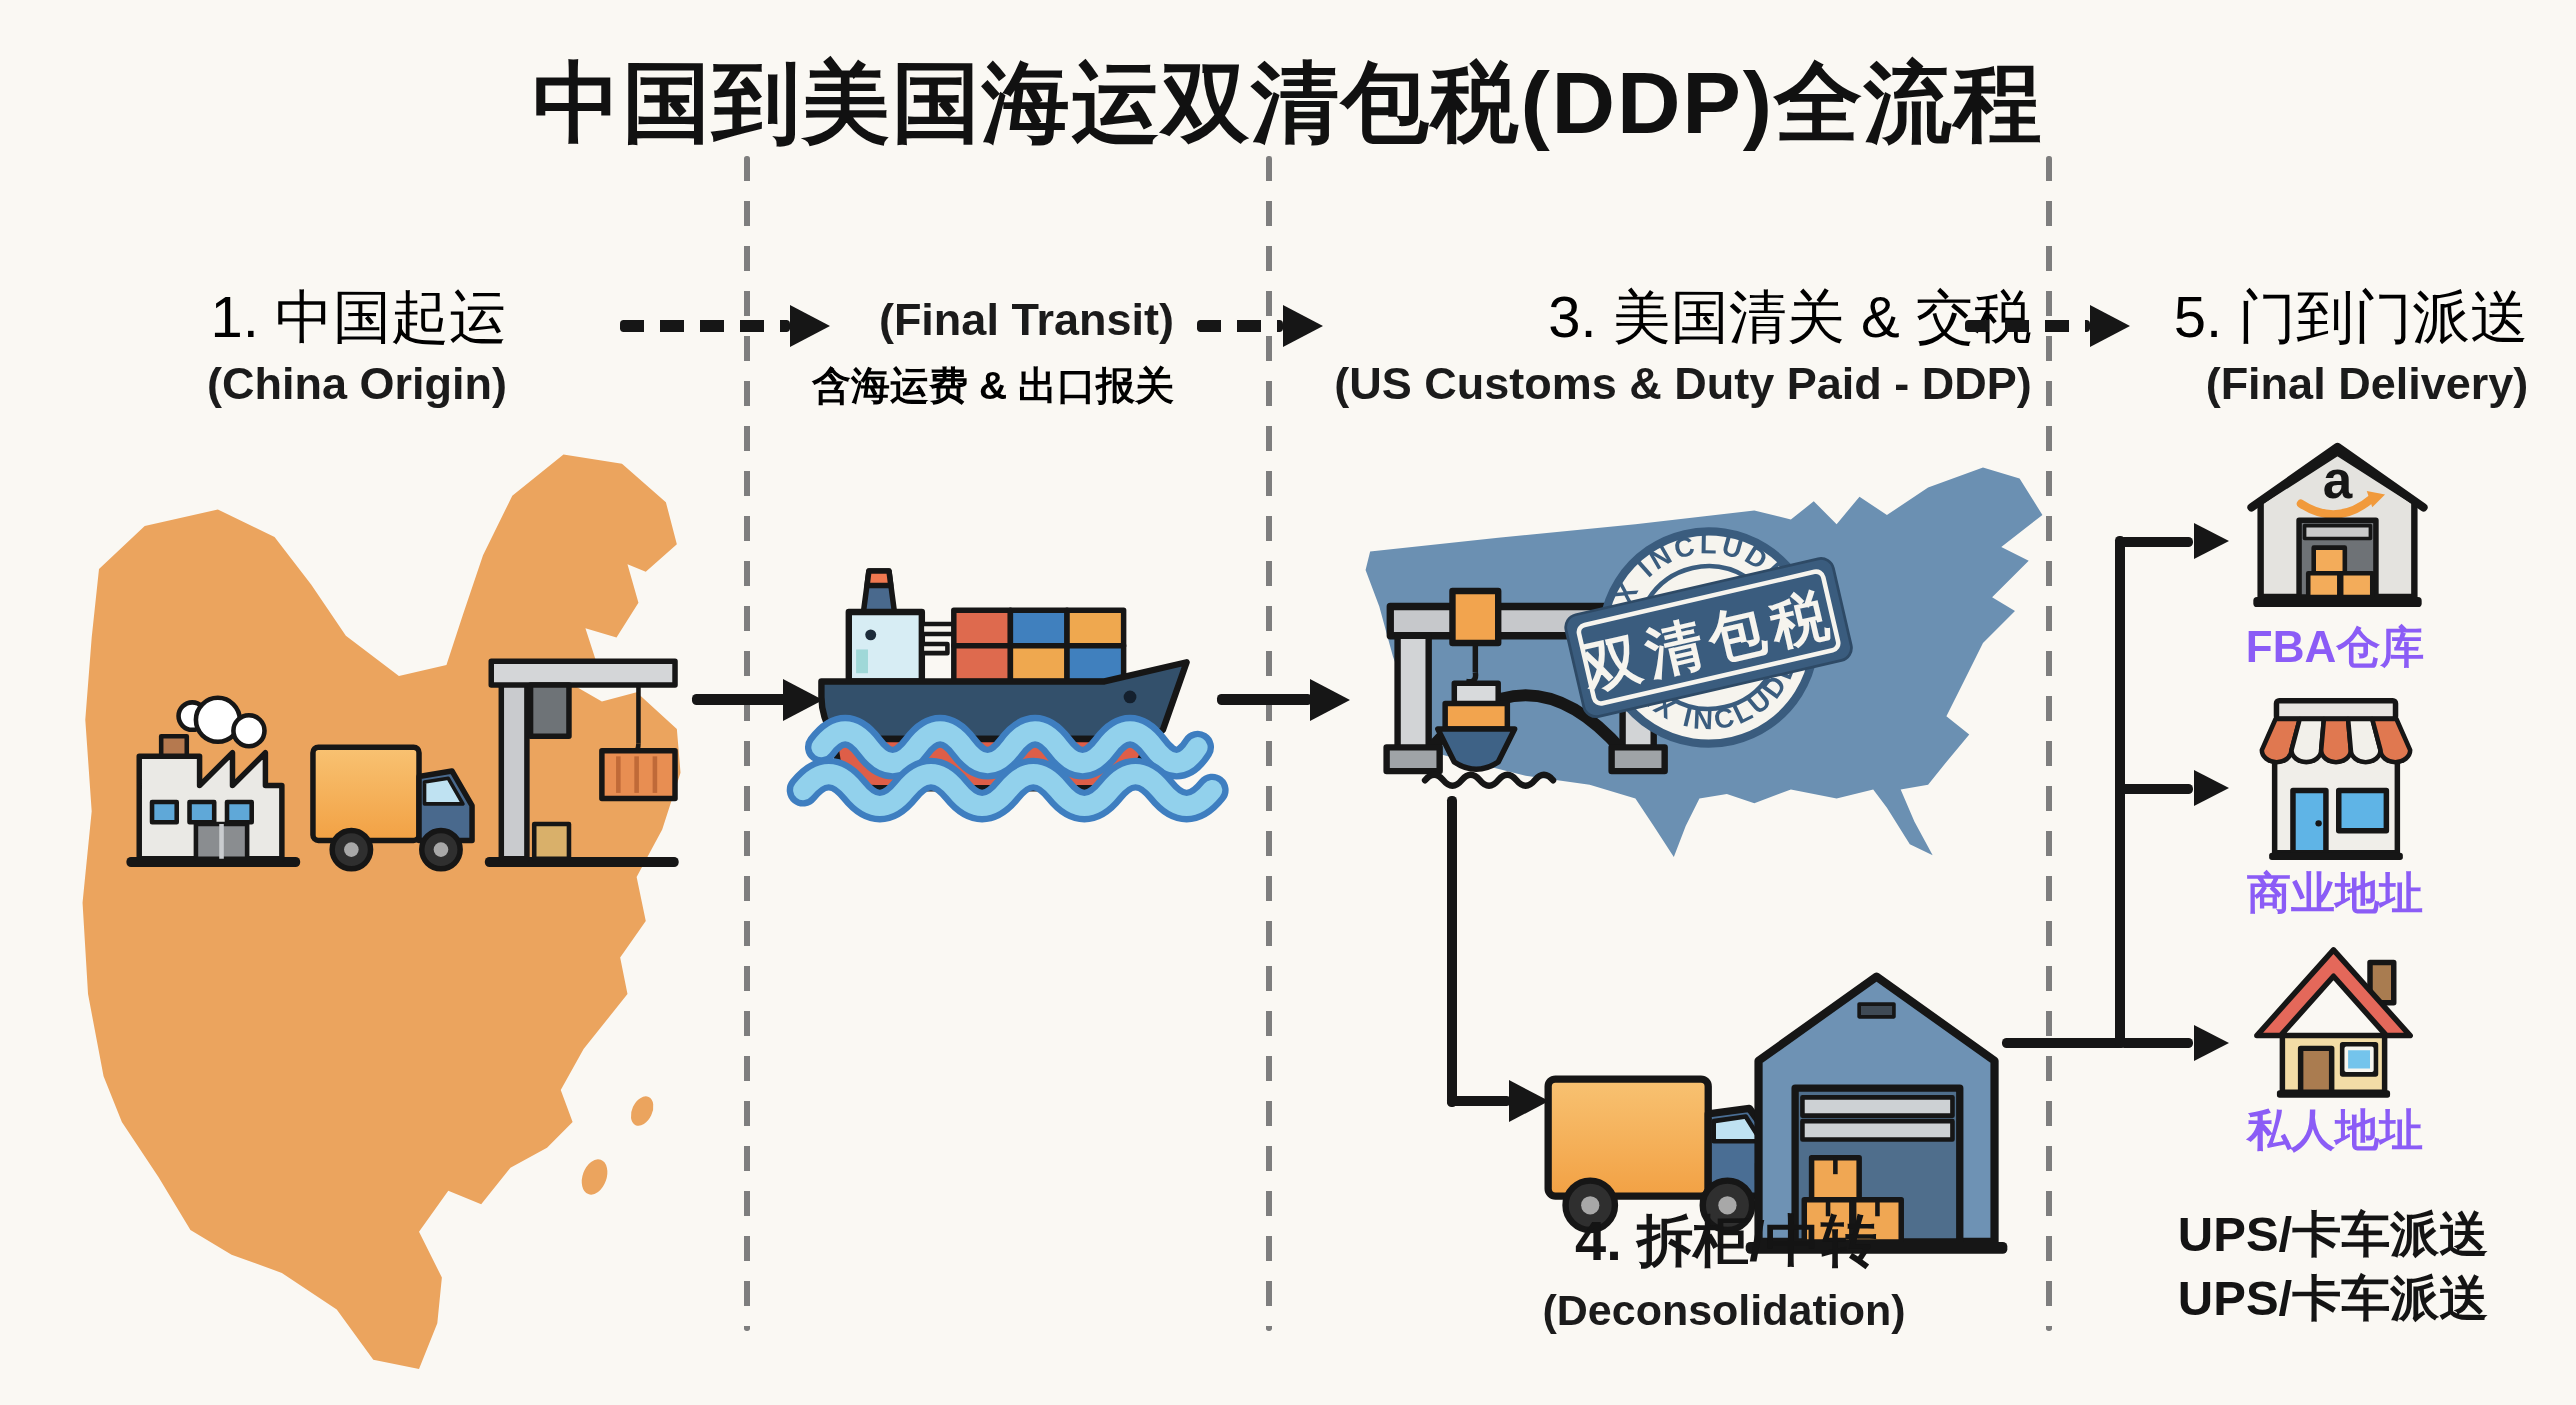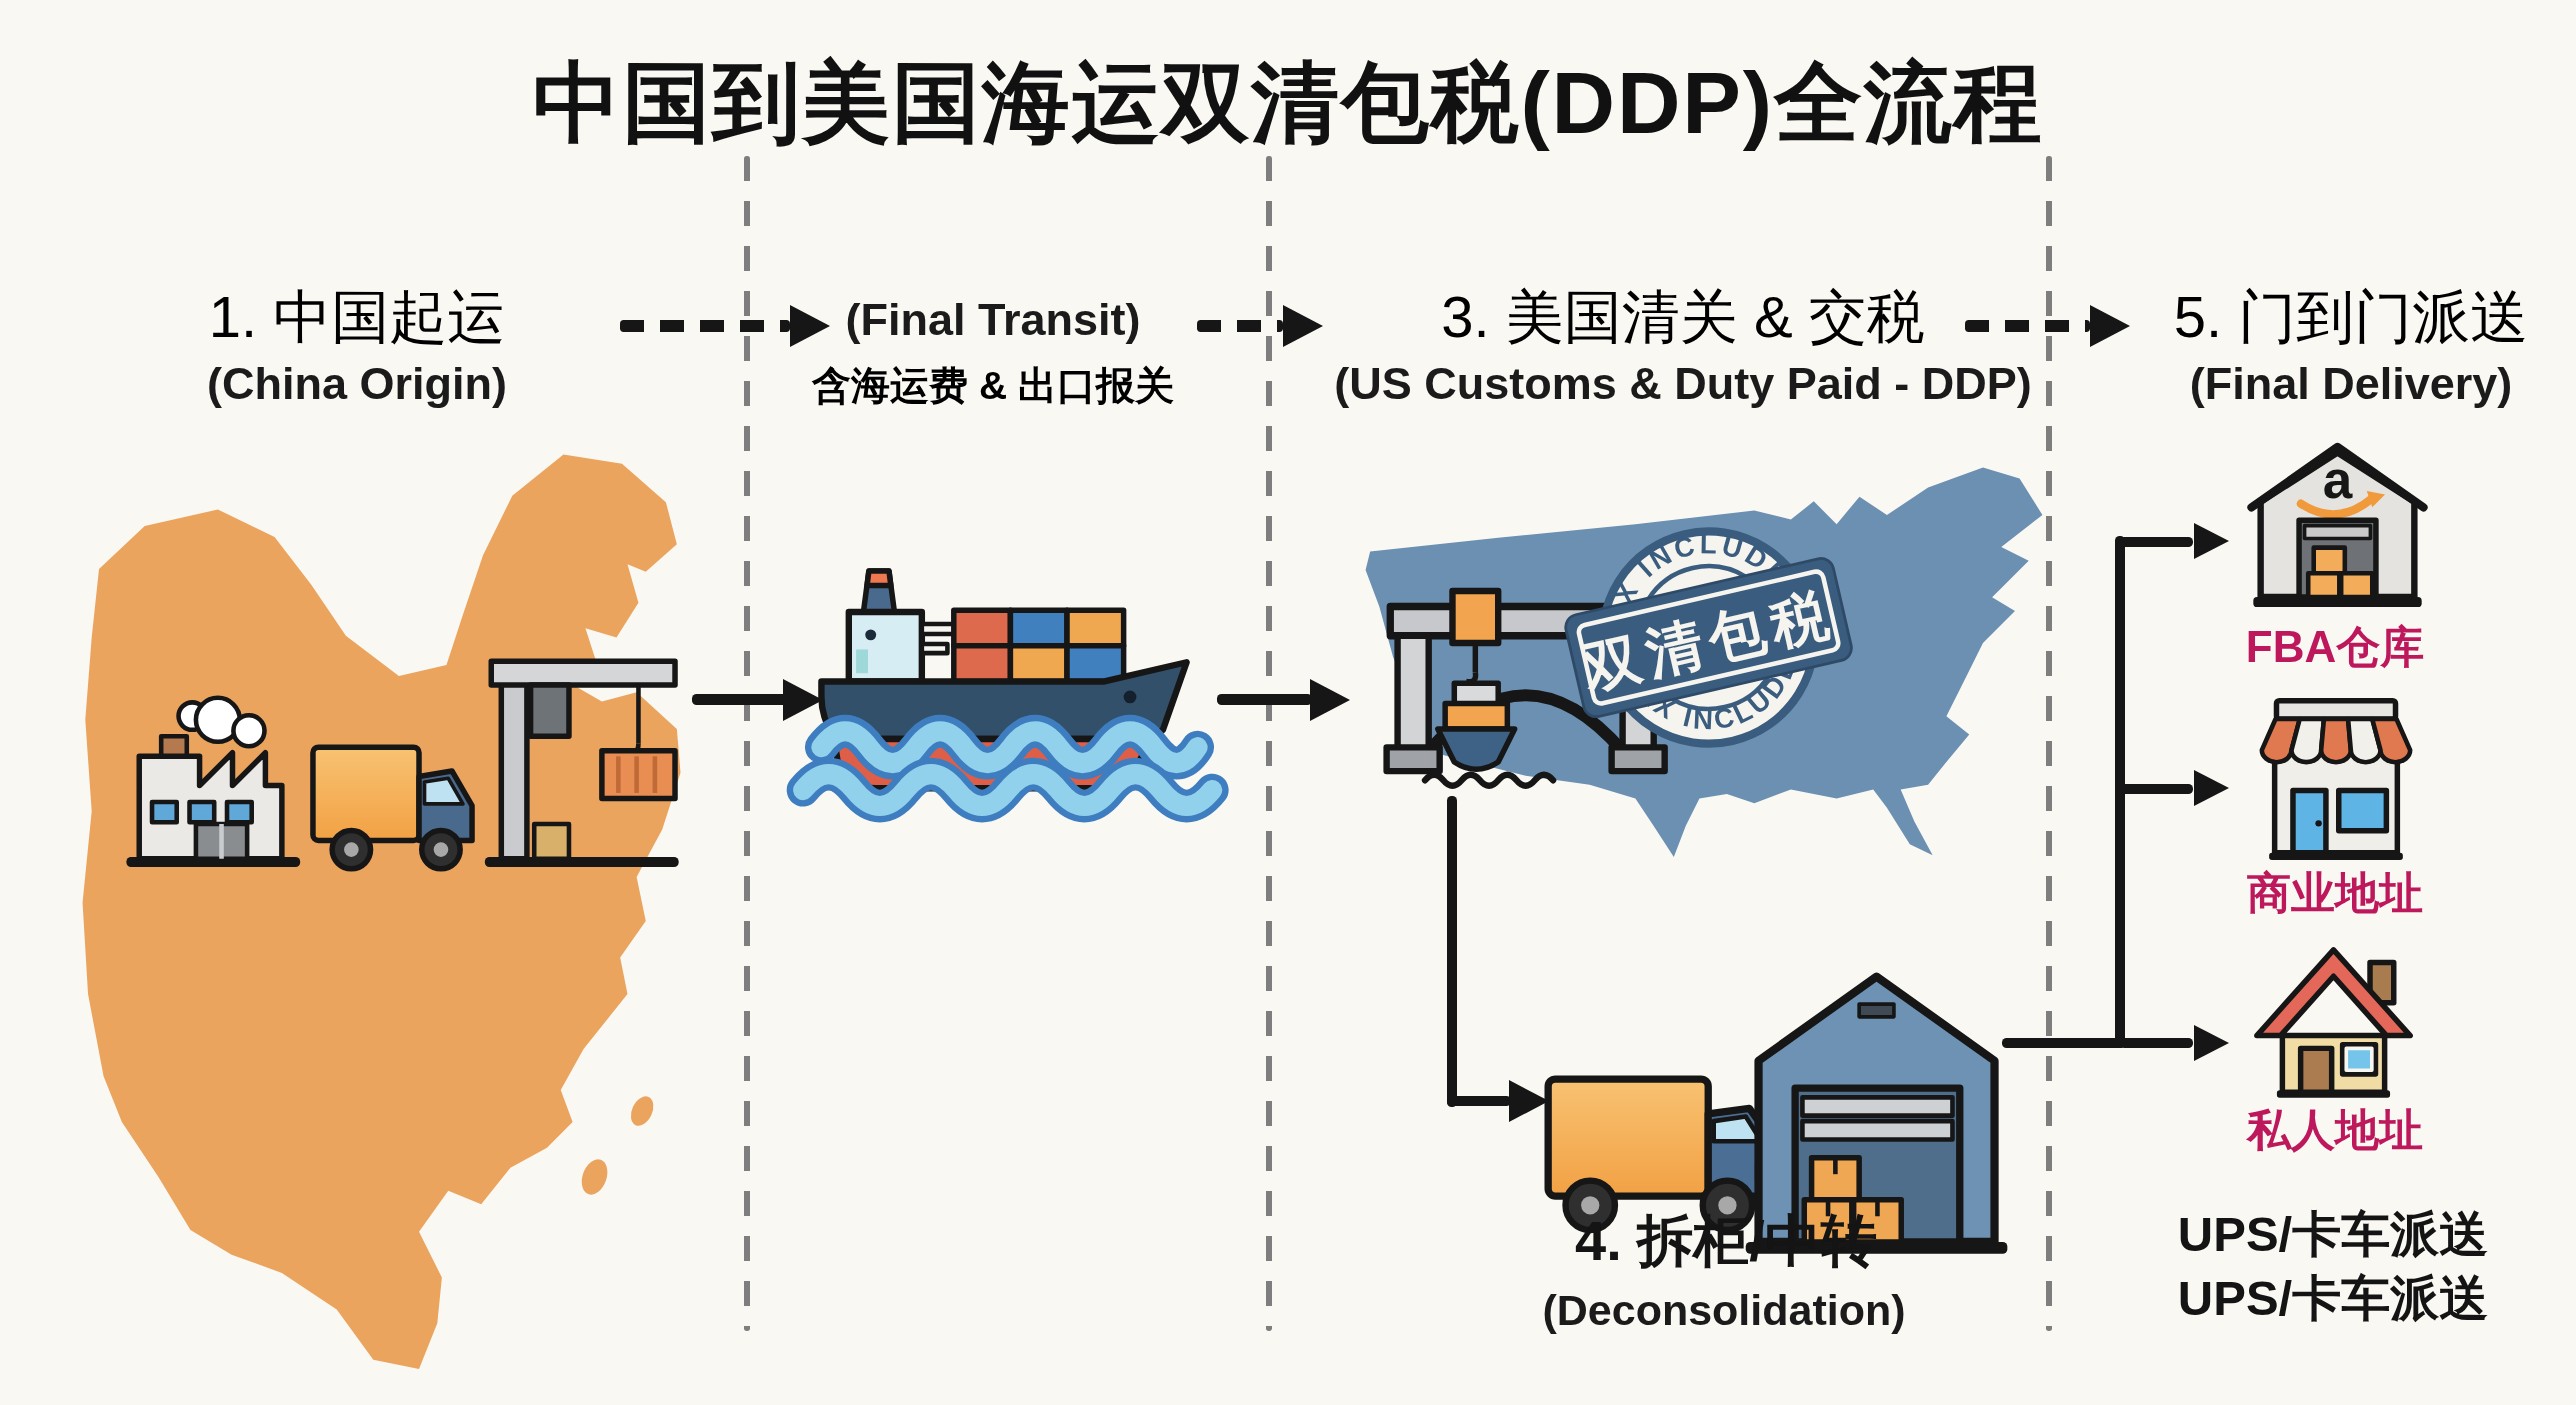--- a/index.html
+++ b/index.html
@@ -5,29 +5,29 @@
   html,body{margin:0;padding:0;}
   body{
     width:2576px;height:1405px;
     background:#FAF8F3;
     font-family:"Liberation Sans","DejaVu Sans",sans-serif;
     color:#161616;
     overflow:hidden;
     position:relative;
   }
   .abs{position:absolute;}
-  .center{transform:translateX(-50%);text-align:center;white-space:nowrap;}
+  .center{transform:translateX(-50%);text-align:right;white-space:nowrap;}
   .main-title{
     left:50%;top:44px;
     font-size:88px;font-weight:900;letter-spacing:1.8px;color:#111;
   }
   .step-title{font-size:58px;font-weight:400;line-height:1.1;color:#000000;}
   .step-sub{font-size:45px;font-weight:600;margin-top:9.1px;color:#1b1b1b;}
   .step-note{font-size:39px;font-weight:700;margin-top:12.8px;color:#000000;}
-  .dest-label{font-size:44px;font-weight:700;color:#be185d;}
+  .dest-label{font-size:44px;font-weight:700;color:#8b5cf6;}
   .ups-note{font-size:49px;font-weight:700;line-height:64px;color:#141414;}
   .sec4-title{font-size:56px;font-weight:800;color:#141414;}
   .sec4-sub{font-size:43px;font-weight:600;color:#1b1b1b;}
   .divider{
     width:6.4px;background:repeating-linear-gradient(180deg,#7e7e7e 0 25px,transparent 25px 45px);
     border-radius:2.7px;
   }
   .dashline{height:12px;background:repeating-linear-gradient(90deg,#161616 0 24px,transparent 24px 40px);border-radius:3.7px;}
   .sline{background:#161616;border-radius:4.6px;}
   .tri{width:0;height:0;border-top:21px solid transparent;border-bottom:21px solid transparent;border-left:40px solid #161616;}

